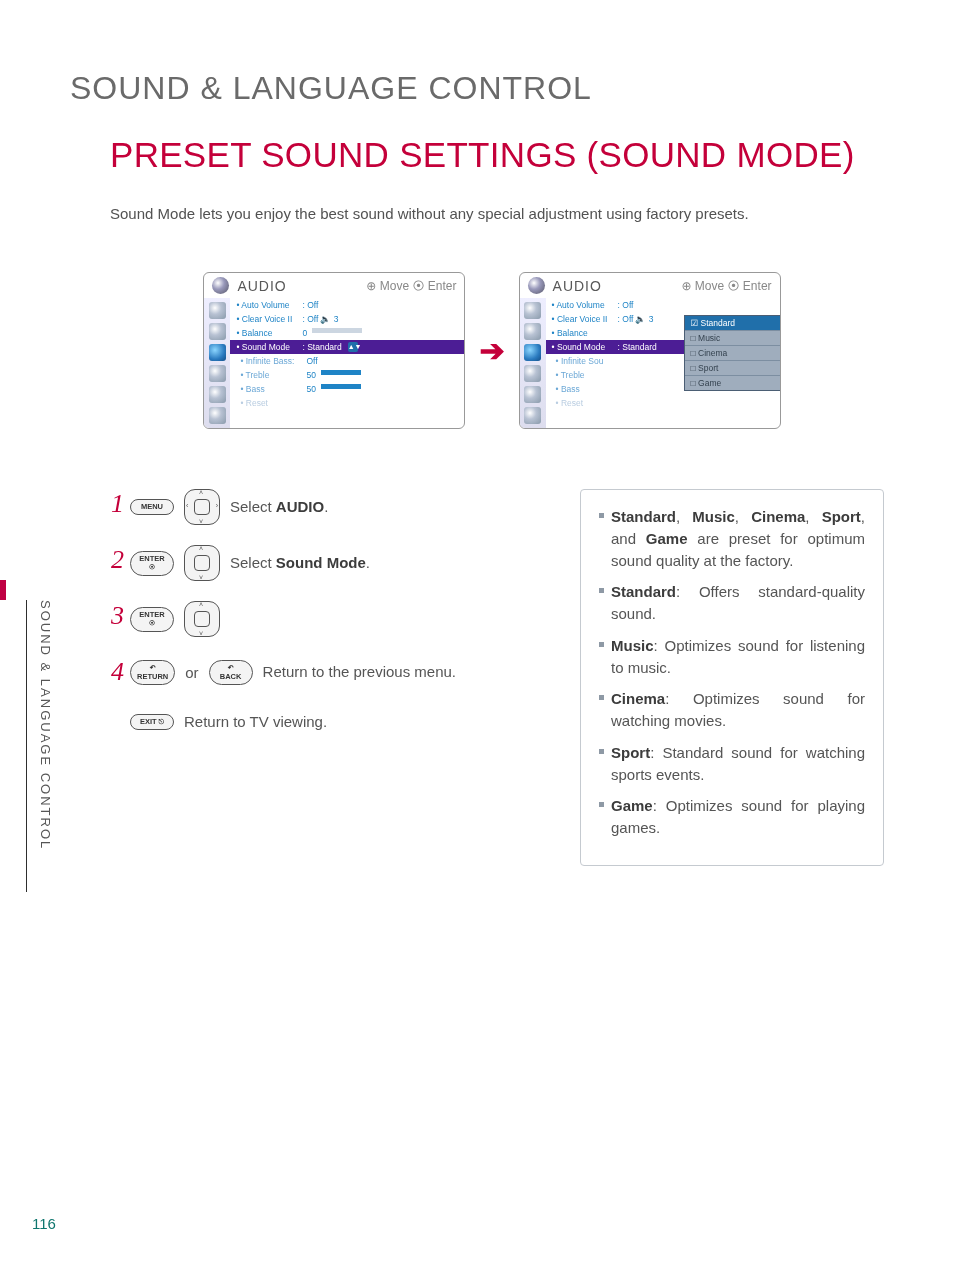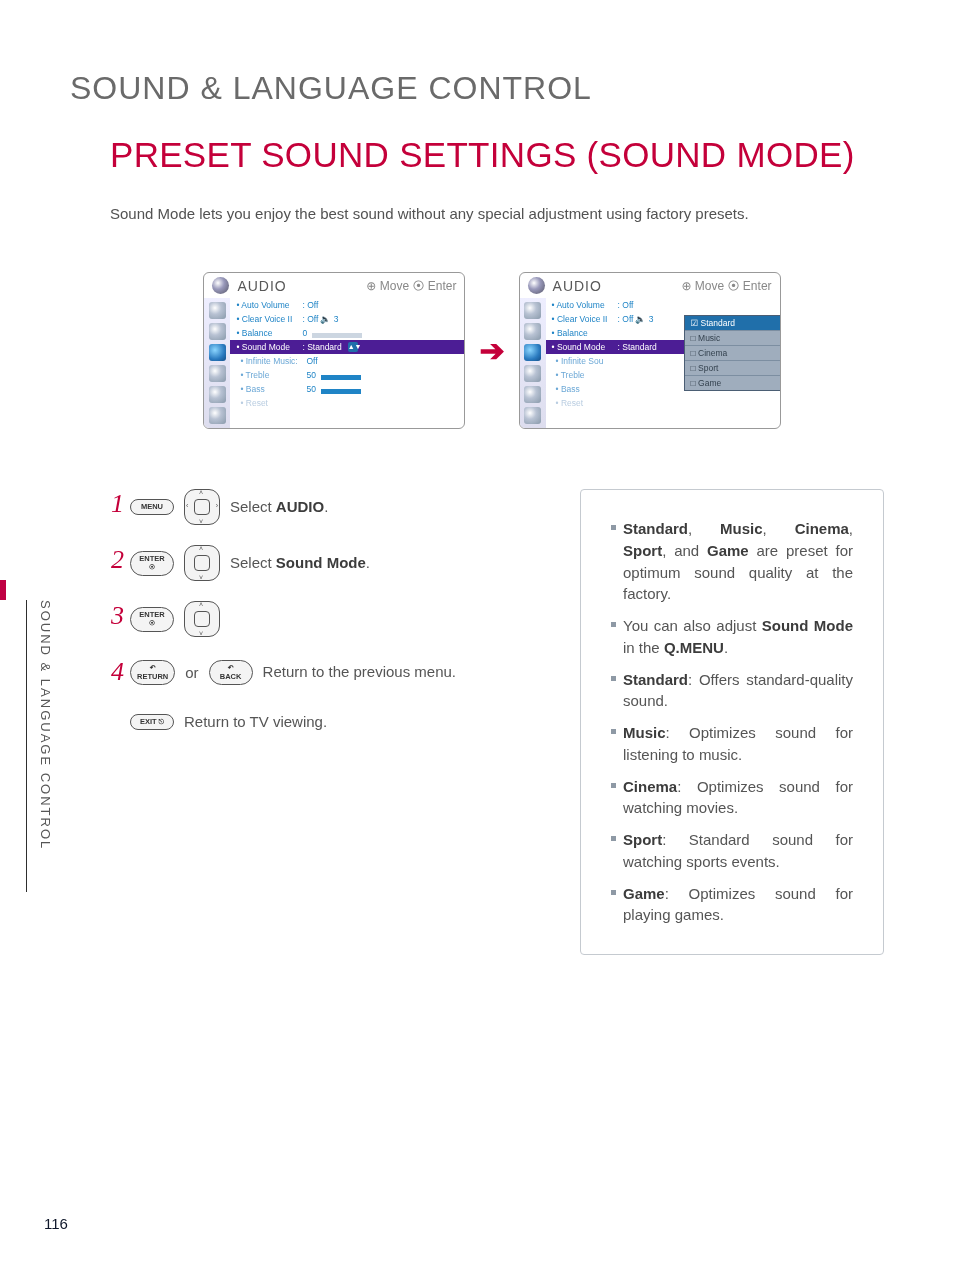--- a/index.html
+++ b/index.html
@@ -6,36 +6,36 @@
   .page{width:954px;height:1272px;position:relative;box-sizing:border-box;padding:60px 70px 30px 70px}
   h1{font-size:32px;letter-spacing:1px;color:#6a6a6a;font-weight:400;margin:10px 0 28px 0}
   h2{font-size:35px;color:#c4003a;font-weight:400;margin:0 0 30px 40px;letter-spacing:.3px}
   .intro{margin:0 0 40px 40px;font-size:15px;color:#525252}
 
   
   .tab{position:absolute;left:0;top:580px;width:6px;height:312px}
   .tab .bar{position:absolute;left:0;top:0;width:6px;height:20px;background:#bf0043}
   .tab .ridge{position:absolute;left:0;top:20px;width:26px;height:292px;border-right:1px solid #2e2e2e;border-bottom:0;background:#fff}
   .tab .txt{position:absolute;left:38px;top:20px;writing-mode:vertical-rl;font-size:13px;letter-spacing:2px;color:#565656}
-  .pagenum{position:absolute;left:44px;bottom:40px;font-size:15px;color:#0f172a}
+  .pagenum{position:absolute;left:32px;bottom:40px;font-size:15px;color:#0f766e}
 
   
   .osds{display:flex;align-items:center;justify-content:center;gap:14px;margin:50px 0 60px 30px}
   .arrow{font-size:30px;color:#c4003a;font-weight:bold}
   .osd{width:260px;border:1px solid #999;border-radius:6px;overflow:hidden;background:#fff;font-size:9px;color:#888}
   .osd .titlebar{display:flex;align-items:center;gap:8px;padding:4px 8px}
   .osd .titlebar .dot{width:17px;height:17px;border-radius:50%;background:radial-gradient(circle at 35% 35%,#fff,#99b 40%,#556 100%);font-size:0}
   .osd .titlebar .tlabel{font-size:14px;color:#585858;letter-spacing:1px}
   .osd .titlebar .hints{margin-left:auto;font-size:12px;color:#888}
   .osd .body{display:flex}
   .osd .side{width:22px;background:linear-gradient(#eef,#dde);display:flex;flex-direction:column;gap:4px;padding:4px 2px;align-items:center}
   .osd .side div{width:17px;height:17px;border-radius:3px;background:radial-gradient(circle at 35% 35%,#fff,#b8c2d3 40%,#8899aa 100%);font-size:0}
   .osd .side div:nth-child(3){background:radial-gradient(circle at 35% 35%,#8cd6ff,#2a7abf 60%,#144e86 100%)}
   .osd .list{flex:1;font-size:8.5px}
-  .osd .row{display:flex;align-items:flex-end;padding:2px 6px}
+  .osd .row{display:flex;align-items:flex-start;padding:2px 6px}
   .osd .row .lab{width:66px;color:#1f84c6}
   .osd .row .val{color:#1f84c6}
   .osd .row.sel{background:#4c1d95;color:#fff}
   .osd .row.sel .lab,.osd .row.sel .val{color:#fff}
   .osd .row.sub .lab{color:#6ca8d6;padding-left:4px}
   .osd .row.subdim .lab{color:#b9cde1;padding-left:4px}
   .slider{display:inline-block;width:40px;height:5px;background:#1f84c6;vertical-align:middle}
   .slider.gray{background:#ccd6e1;width:50px}
   .spin{display:inline-block;width:10px;height:10px;background:#206faa;border-radius:2px;color:#fff;font-size:7px;line-height:10px;text-align:center;margin-left:6px}
 
@@ -58,21 +58,21 @@
   .dpad{width:34px;height:34px;border:1.4px solid #555;border-radius:11px;background:#f4f4f4;position:relative;flex:0 0 34px}
   .dpad::before{content:"";position:absolute;left:9px;top:9px;width:14px;height:14px;border:1.4px solid #555;border-radius:4px}
   .dpad .u,.dpad .d,.dpad .l,.dpad .r{position:absolute;font-size:7px;color:#555}
   .dpad .u{left:14px;top:-1px}.dpad .d{left:14px;bottom:-1px}.dpad .l{left:1px;top:12px}.dpad .r{right:1px;top:12px}
   .step .txt{font-size:15px;color:#555;line-height:1.35}
   .step .txt b{color:#3c3c3c}
   .step .or{font-size:15px}
 
   
   .info{flex:1;border:1px solid #c5cad0;border-radius:4px;padding:16px 18px;font-size:15px;line-height:1.45;color:#555}
-  .info ul{margin:12px;padding:0;list-style:none}
+  .info ul{margin:0;padding:0;list-style:none}
   .info li{margin-bottom:10px;position:relative;padding-left:12px;text-align:justify}
   .info li::before{content:"";position:absolute;left:0;top:7px;width:5px;height:5px;background:#8e99a5}
   .info b{color:#3c3c3c}
 </style>
 </head>
 <body>
 
 <div class="page">
 
   <h1>SOUND &amp; LANGUAGE CONTROL</h1>
@@ -105,21 +105,21 @@
               <span class="lab">• Clear Voice II</span>
               <span class="val">: Off  🔈 3</span>
             </div>
           <div class="row"><span class="lab">• Balance</span><span class="val">0</span>&nbsp;&nbsp;<span class="slider gray"></span></div>
           <div class="row sel">
               <span class="lab">• Sound Mode</span>
               <span class="val">: Standard</span>
               <span class="spin">▲▼</span>
             </div>
           <div class="row sub">
-              <span class="lab">• Infinite Music:</span>
+              <span class="lab">• Infinite Bass:</span>
               <span class="val">Off</span>
             </div>
           <div class="row sub"><span class="lab">• Treble</span><span class="val">50</span>&nbsp;&nbsp;<span class="slider"></span></div>
           <div class="row sub"><span class="lab">• Bass</span><span class="val">50</span>&nbsp;&nbsp;<span class="slider"></span></div>
           <div class="row subdim">
               <span class="lab">• Reset</span>
             </div>
         </div>
       </div>
     </div>
@@ -227,21 +227,20 @@
       <div class="step">
         <span class="num" style="visibility:hidden">.</span>
         <span class="btn btnEXIT">EXIT</span>
         <span class="txt">Return to TV viewing.</span>
       </div>
     </div>
 
     <div class="info">
       <ul>
         <li><b>Standard</b><span>, </span><b>Music</b><span>, </span><b>Cinema</b><span>, </span><b>Sport</b><span>, and </span><b>Game</b><span> are preset for optimum sound quality at the factory.</span></li>
-        <li><span>You can also adjust </span><b>Sound Mode</b><span> in the </span><b>Q.MENU</b><span>.</span></li>
         <li><b>Standard</b><span>: Offers standard-quality sound.</span></li>
         <li><b>Music</b><span>: Optimizes sound for listening to music.</span></li>
         <li><b>Cinema</b><span>: Optimizes sound for watching movies.</span></li>
         <li><b>Sport</b><span>: Standard sound for watching sports events.</span></li>
         <li><b>Game</b><span>: Optimizes sound for playing games.</span></li>
       </ul>
     </div>
   </div>
 
   <div class="tab">

